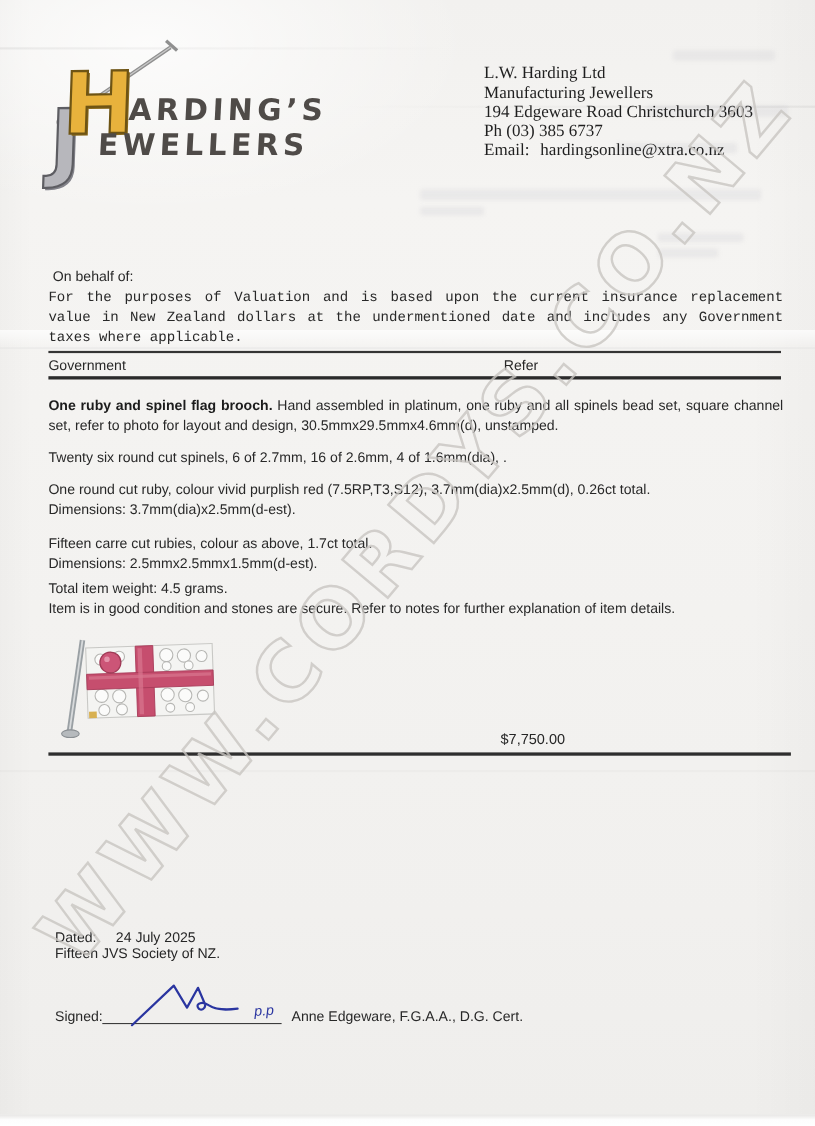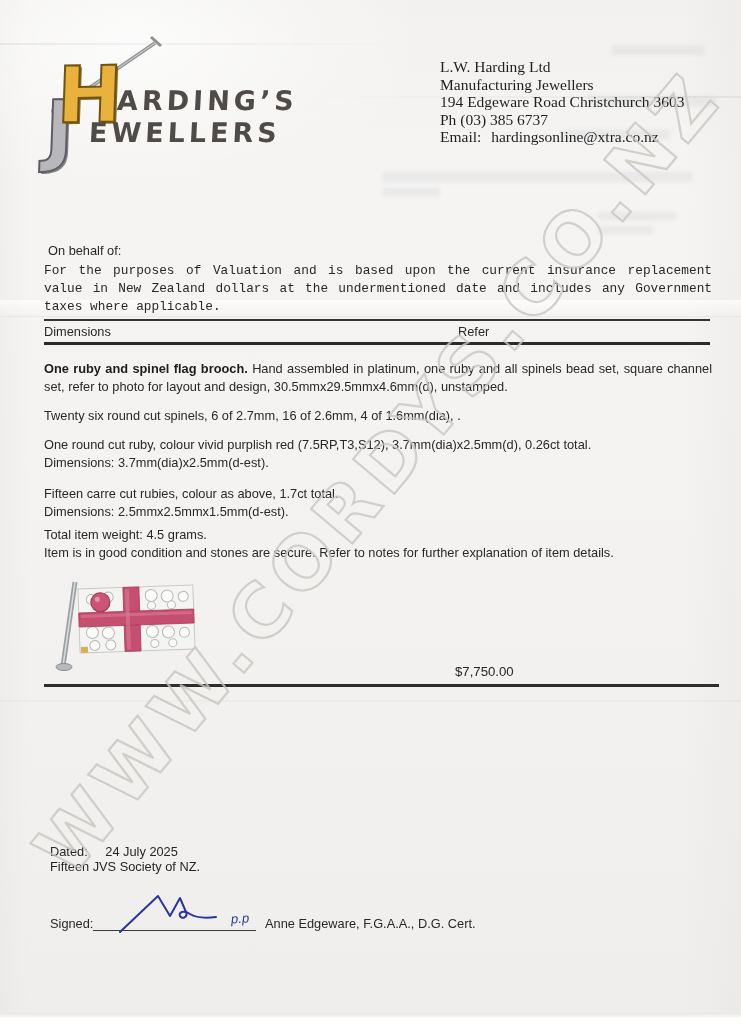--- a/index.html
+++ b/index.html
@@ -108,21 +108,21 @@
     <div>
       <span>Email:</span>
       <span style="margin-left:6px;">hardingsonline@xtra.co.nz</span>
     </div>
   </div>
 
   <div class="sans on-behalf">On behalf of:</div>
   <div class="sans purpose">For the purposes of Valuation and is based upon the current insurance replacement value in New Zealand dollars at the undermentioned date and includes any Government taxes where applicable.</div>
 
   <div class="rule rule-thin"></div>
-  <div class="sans col-desc">Dimensions</div>
+  <div class="sans col-desc">Government</div>
   <div class="sans col-value">Refer</div>
   <div class="rule rule-thick"></div>
 
   <div class="sans para p-title">
     <b>One ruby and spinel flag brooch.</b><span> Hand assembled in platinum, one ruby and all spinels bead set, square channel set, refer to photo for layout and design, 30.5mmx29.5mmx4.6mm(d), unstamped.</span>
   </div>
   <div class="sans para p-spinels">Twenty six round cut spinels, 6 of 2.7mm, 16 of 2.6mm, 4 of 1.6mm(dia), .</div>
   <div class="sans para p-ruby">
     <div>One round cut ruby, colour vivid purplish red (7.5RP,T3,S12),  3.7mm(dia)x2.5mm(d), 0.26ct total.</div>
     <div>Dimensions: 3.7mm(dia)x2.5mm(d-est).</div>

